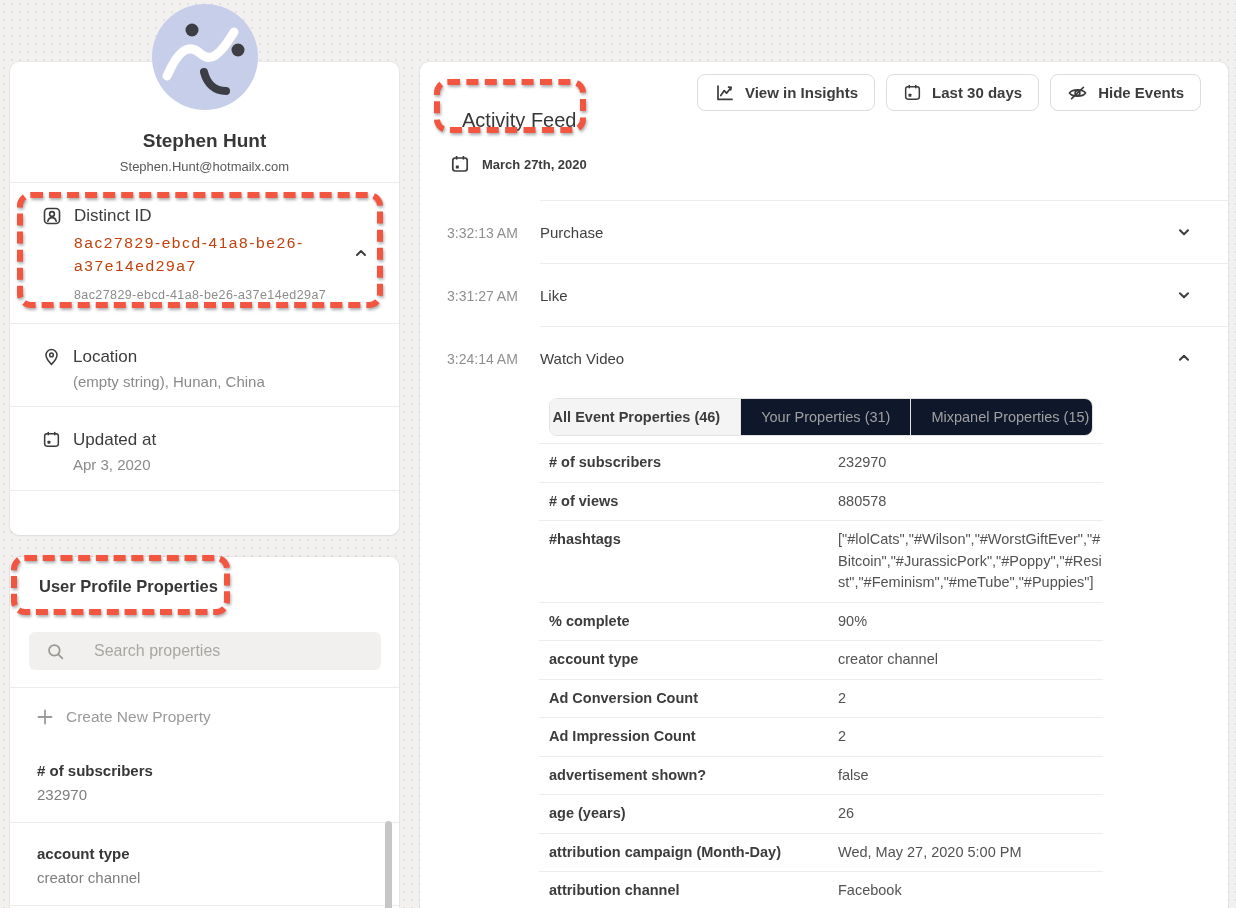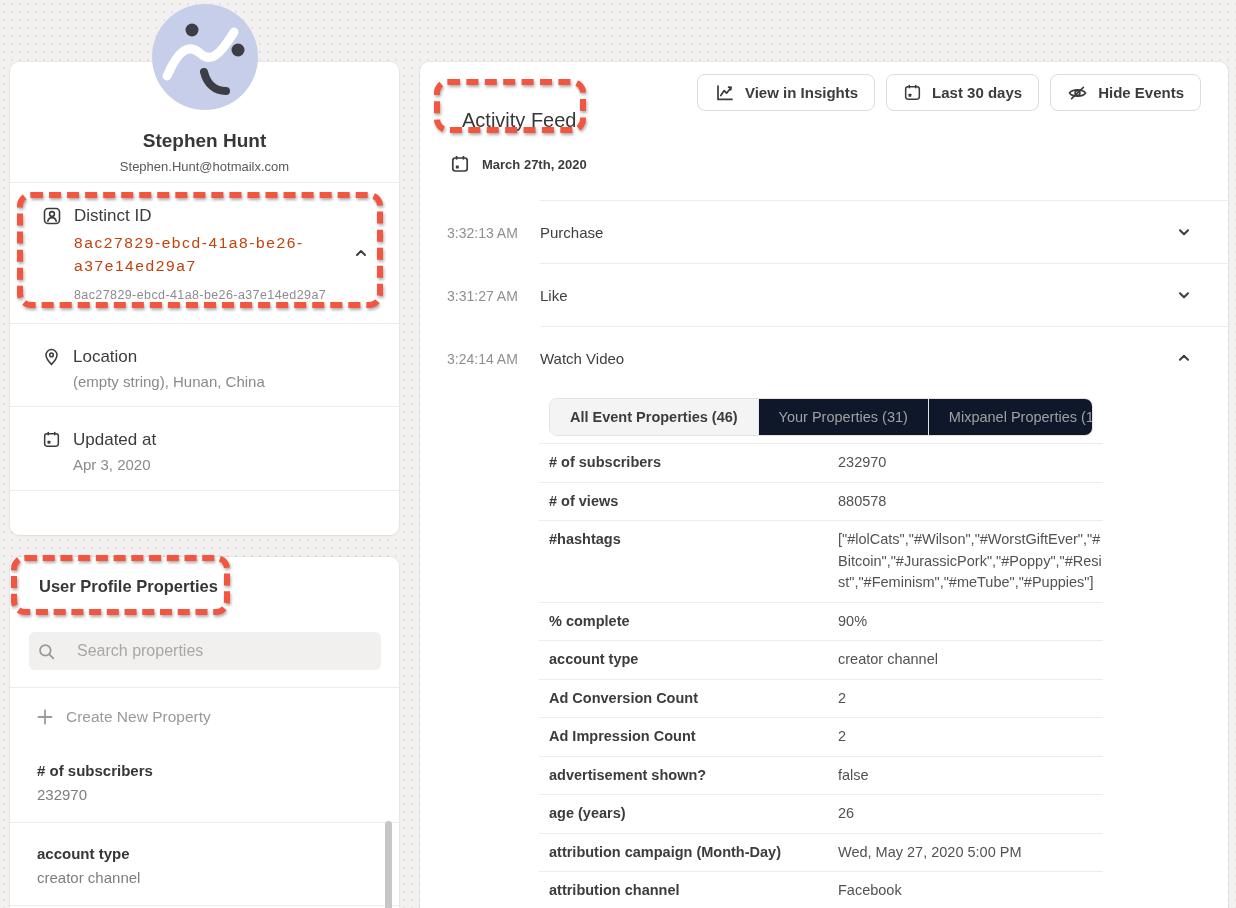--- a/index.html
+++ b/index.html
@@ -30,21 +30,21 @@
   .id-sub { font-size:12.5px; color:#8c8c8c; letter-spacing:0.4px; margin-top:11px; }
   .collapse-btn { position:absolute; right:28px; top:60px; background:none; border:none; padding:2px; cursor:pointer; color:#3c3c3c; }
   .sect-location { height:60px; }
   .sect-updated { height:61px; }
   .delete-link { display:block; padding:15px 32px; font-size:15.5px; color:#a8a8a8; text-decoration:none; }
 
   
   #upp-card { left:10px; top:557px; width:389px; height:380px; }
   .upp-title { margin:0; padding:20px 0 0 29px; font-size:16.5px; font-weight:700; color:#373737; }
   .upp-search { position:absolute; top:75px; left:19px; right:18px; height:38px;
-     background:#f1f0ee; border-radius:6px; display:flex; align-items:center; gap:19px; padding:0 8px; }
+     background:#f1f0ee; border-radius:6px; display:flex; align-items:center; gap:27px; padding:0 17px; }
   .upp-search input { flex:1; border:none; background:transparent; outline:none;
      font-family:"Liberation Sans", sans-serif; font-size:16px; color:#3c3c3c; }
   .upp-search input::placeholder { color:#a9a7a4; }
   .upp-listdiv { position:absolute; top:130px; left:0; right:0; height:1px; background:#ececec; }
   .plist { position:absolute; top:131px; left:0; right:0; bottom:0; }
   .create-row { display:flex; align-items:center; gap:13px; padding:20px 27px 14px; color:#9a9a9a;
      font-size:15.5px; cursor:pointer; }
   .pitem { padding:21px 27px 17px; border-bottom:1px solid #ececec; cursor:pointer; }
   .pitem .pname { font-size:15px; font-weight:700; color:#373737; line-height:20px; }
   .pitem .pvalue { font-size:15px; color:#7d7d7d; line-height:21px; margin-top:3px; }
@@ -64,21 +64,21 @@
   .events { position:absolute; top:139px; left:0; right:0; }
   .event-row { position:relative; height:63px; display:flex; align-items:center; padding-left:27px; cursor:pointer; }
   .event-row::after { content:""; position:absolute; left:120px; right:0; bottom:0; height:1px; background:#ececec; }
   .event-row.expanded::after { display:none; }
   .event-time { width:93px; font-size:14px; color:#8f8f8f; }
   .event-name { font-size:15px; color:#3f3f3f; }
   .event-chevron { position:absolute; right:35px; top:50%; margin-top:-10px; color:#3c3c3c; }
   .event-row.expanded .event-chevron svg { transform:rotate(180deg); }
 
   .expanded-panel { position:absolute; left:119px; top:336px; width:564px; }
-  .ptabs { display:flex; margin:0 10px; border:1px solid #e3e3e3; border-radius:8px; overflow:hidden; height:36px; }
+  .ptabs { display:flex; margin:0 10px; border:1px solid #e3e3e3; border-radius:8px; overflow:hidden; height:36px;justify-content:center; }
   .ptab { display:flex; align-items:center; padding:0 20px; background:#0f172a; border-right:1px solid #e3e3e3;
      font-size:14.5px; color:#a0a0a0; cursor:pointer; white-space:nowrap; }
   .ptab:last-of-type { border-right:none; }
   .ptab.active { background:#f4f4f4; color:#3c3c3c; font-weight:700; }
   .ptable { margin-top:7px; border-top:1px solid #ececec; }
   .trow { display:flex; border-bottom:1px solid #ececec; }
   .tkey { width:289px; padding:8px 0 8px 10px; font-size:14.5px; font-weight:700; color:#3c3c3c; line-height:20px; }
   .tval { width:265px; padding:8px 0; font-size:14.5px; color:#525252; line-height:21.5px; word-break:break-all; }
 
   

